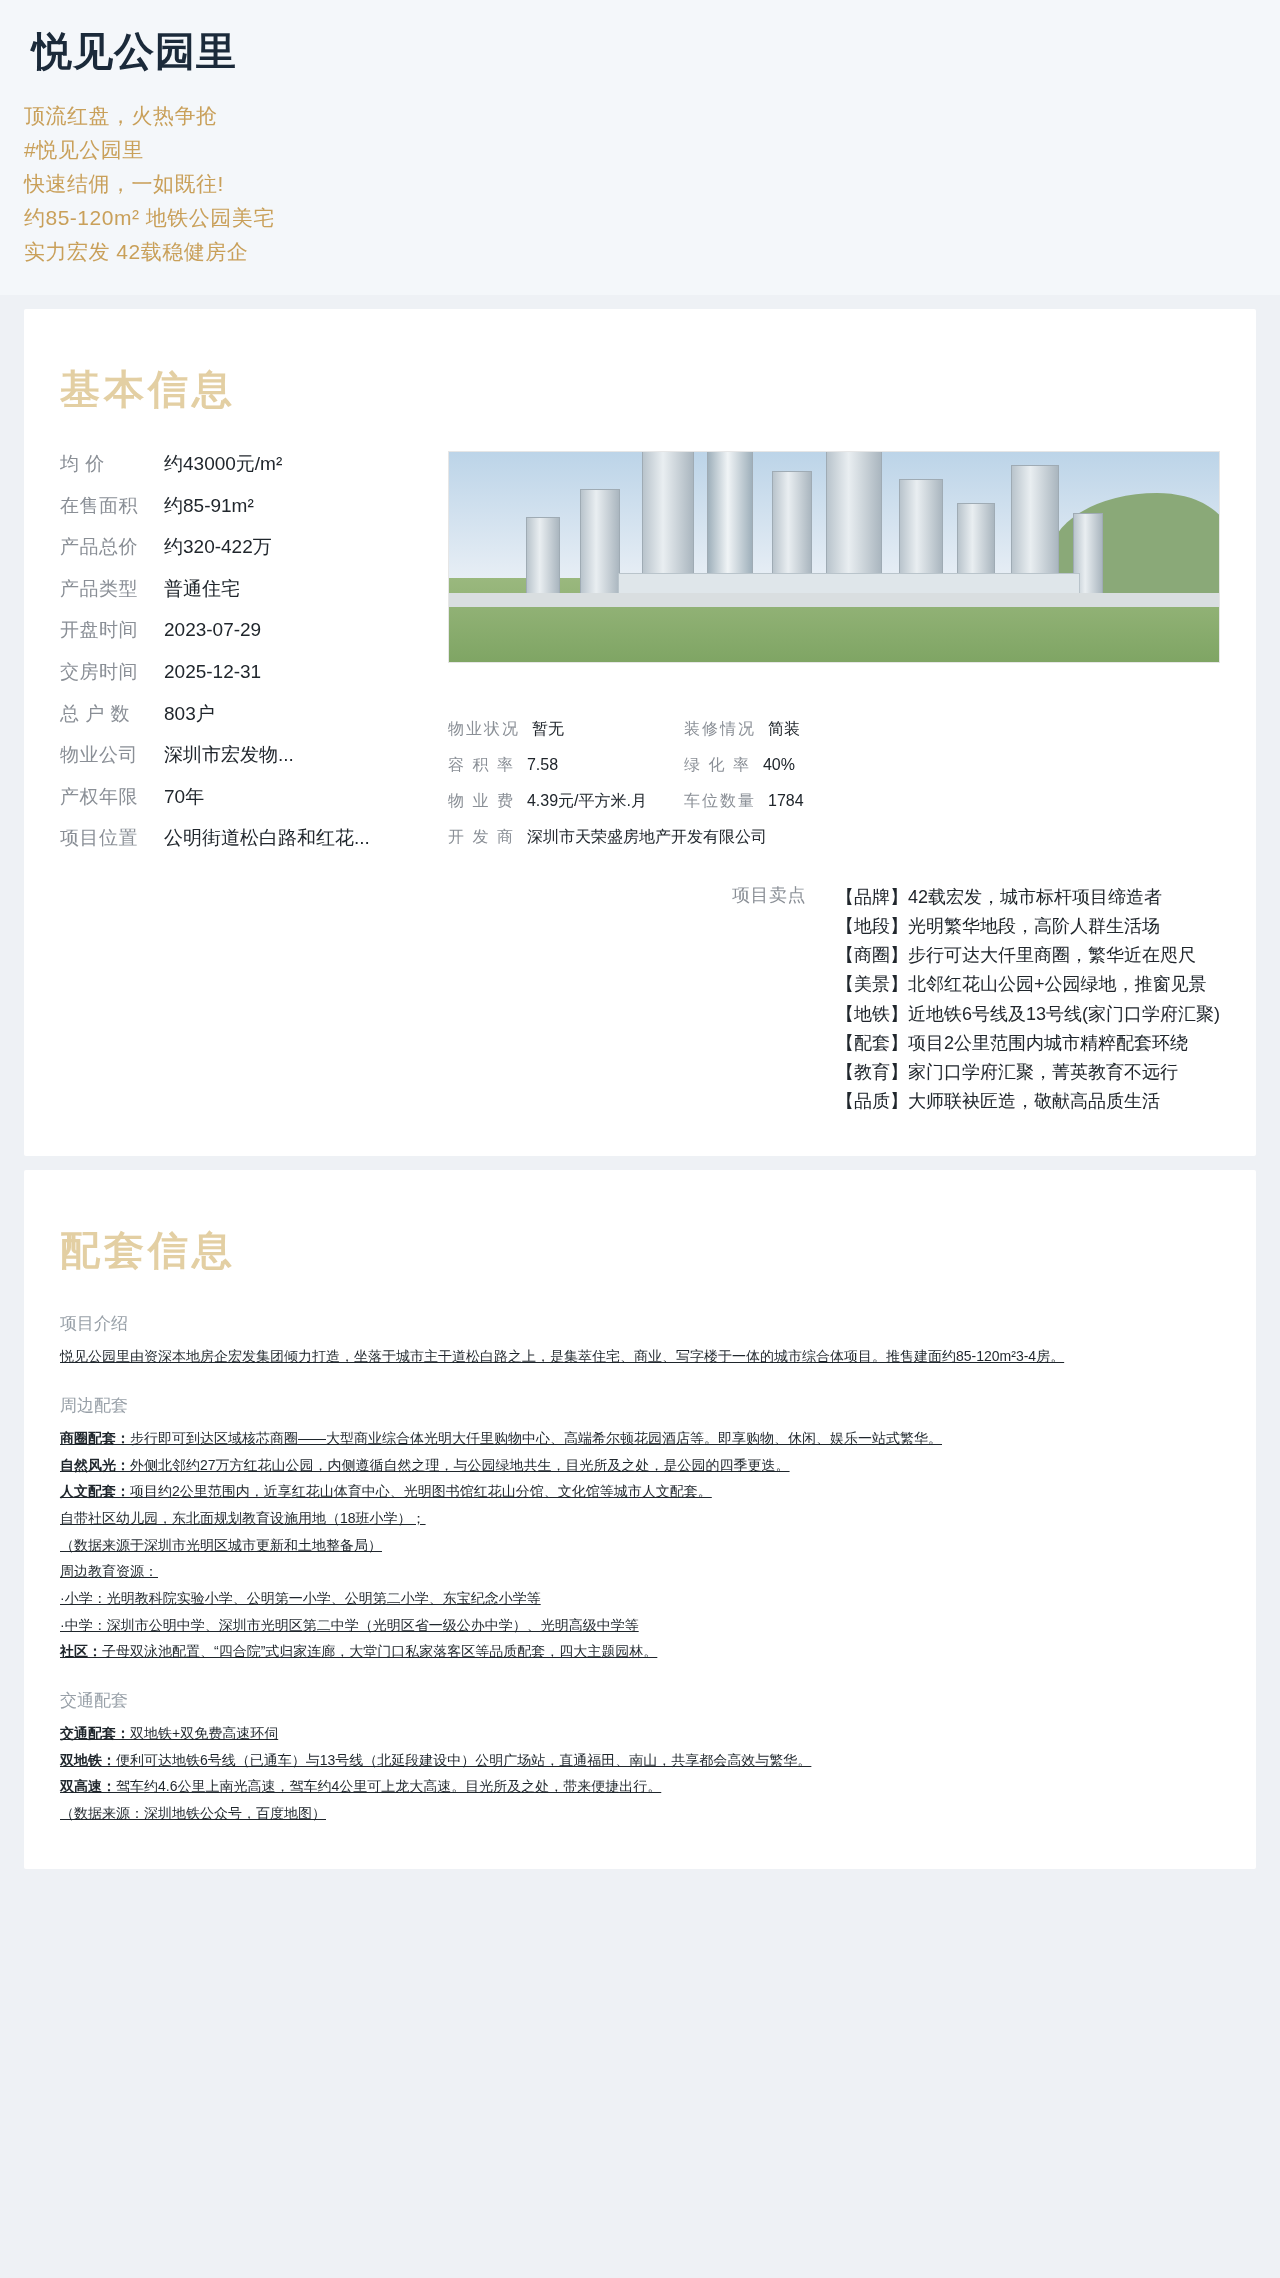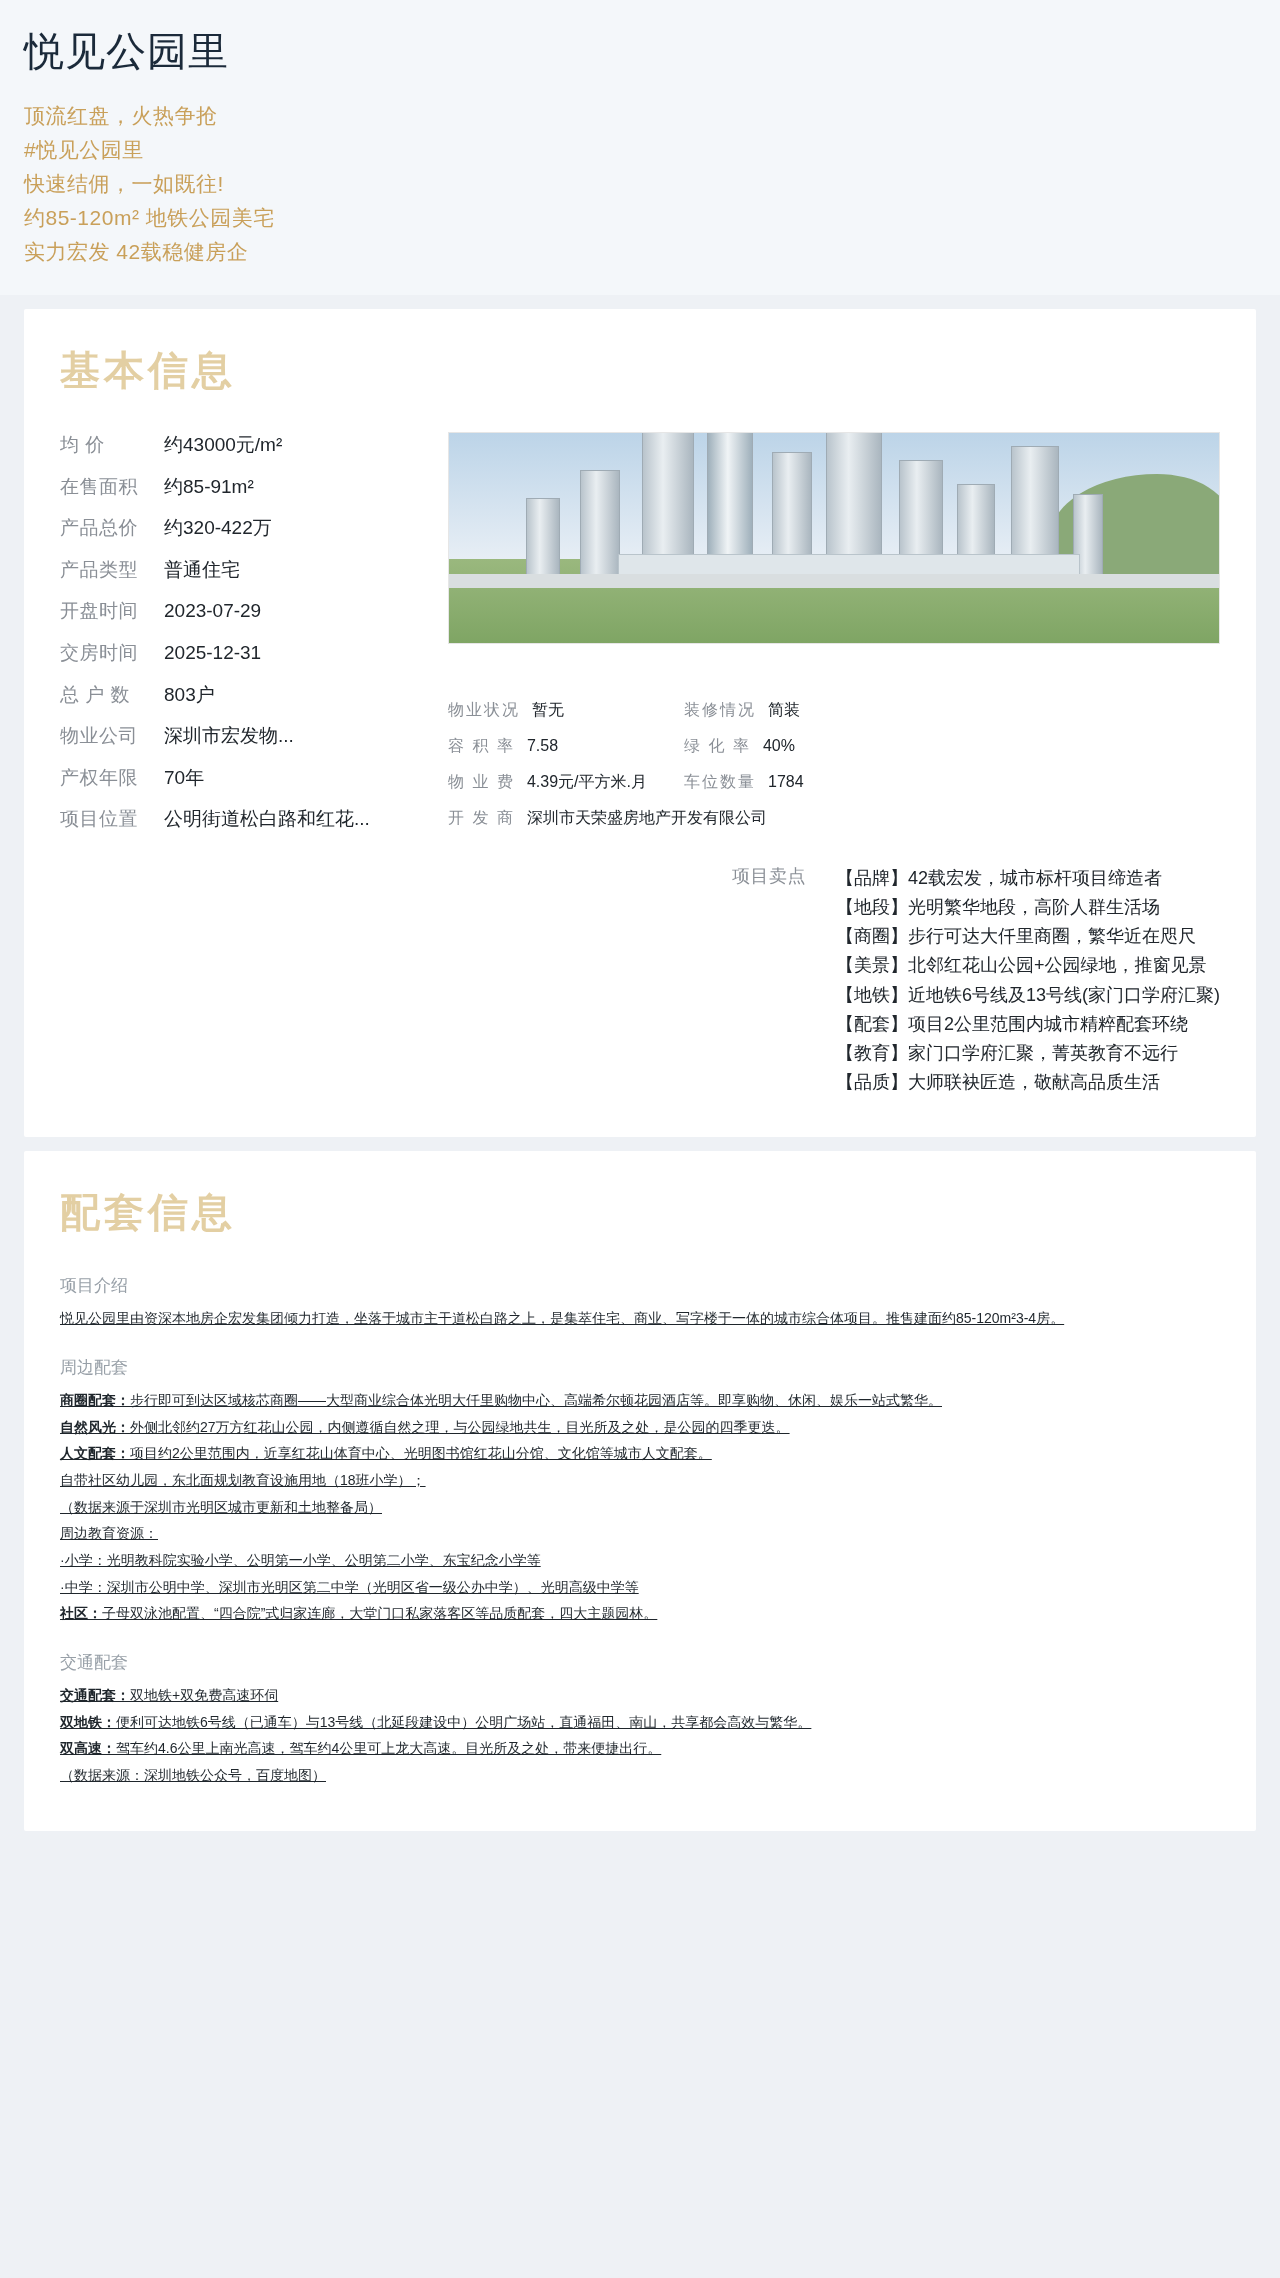--- a/index.html
+++ b/index.html
@@ -13,36 +13,36 @@
     width: 1280px;
     min-height: 2278px;
     padding: 0 0 40px 0;
   }
   .hero {
     background: #f4f7fa;
     padding: 18px 24px 26px 24px;
   }
   .hero-title {
     font-size: 40px;
-    font-weight: normal;
+    font-weight: bold;
     color: #1b2a3a;
     letter-spacing: 1px;
-    margin: 6px 0 20px 0;
+    margin: 6px 0 20px 8px;
   }
   .hero-line {
     font-size: 21px;
     color: #c9a05a;
     line-height: 1.62;
     letter-spacing: 0.5px;
   }
   .hero-line.tag { color: #c9a05a; }
   .card {
     background: #ffffff;
     margin: 14px 24px 0 24px;
-    padding: 34px 36px 40px 36px;
+    padding: 53px 36px 40px 36px;
     border-radius: 2px;
   }
   .section-title {
     font-size: 40px;
     font-weight: bold;
     color: #e3cfa3;
     letter-spacing: 4px;
     margin: 0 0 34px 0;
   }
   .basic-wrap {

